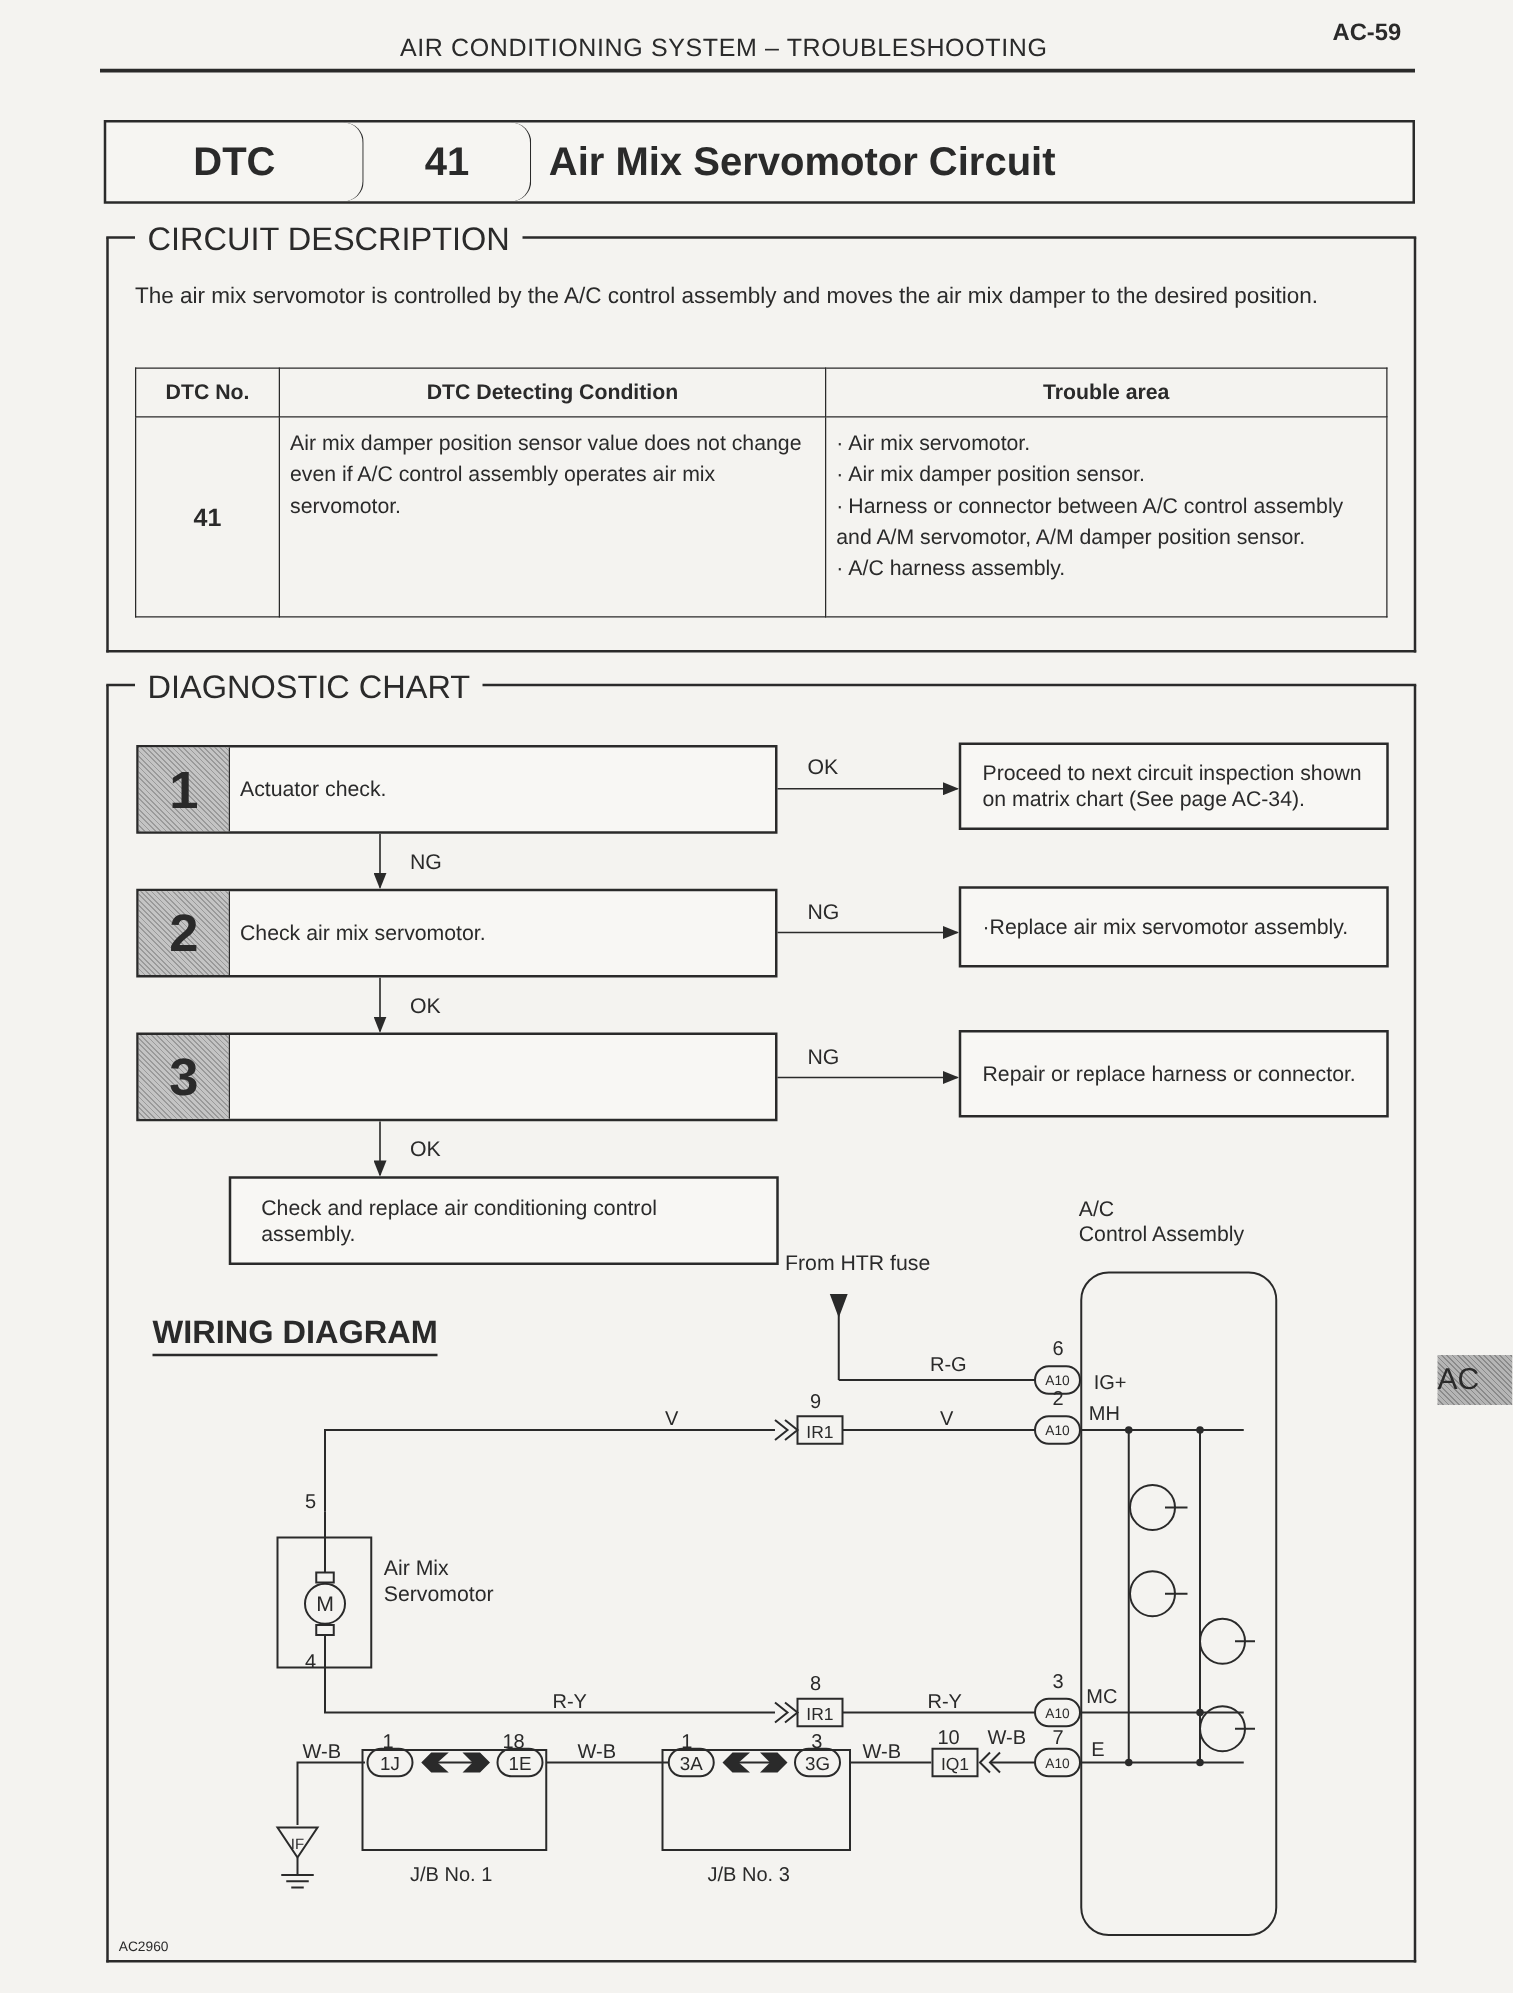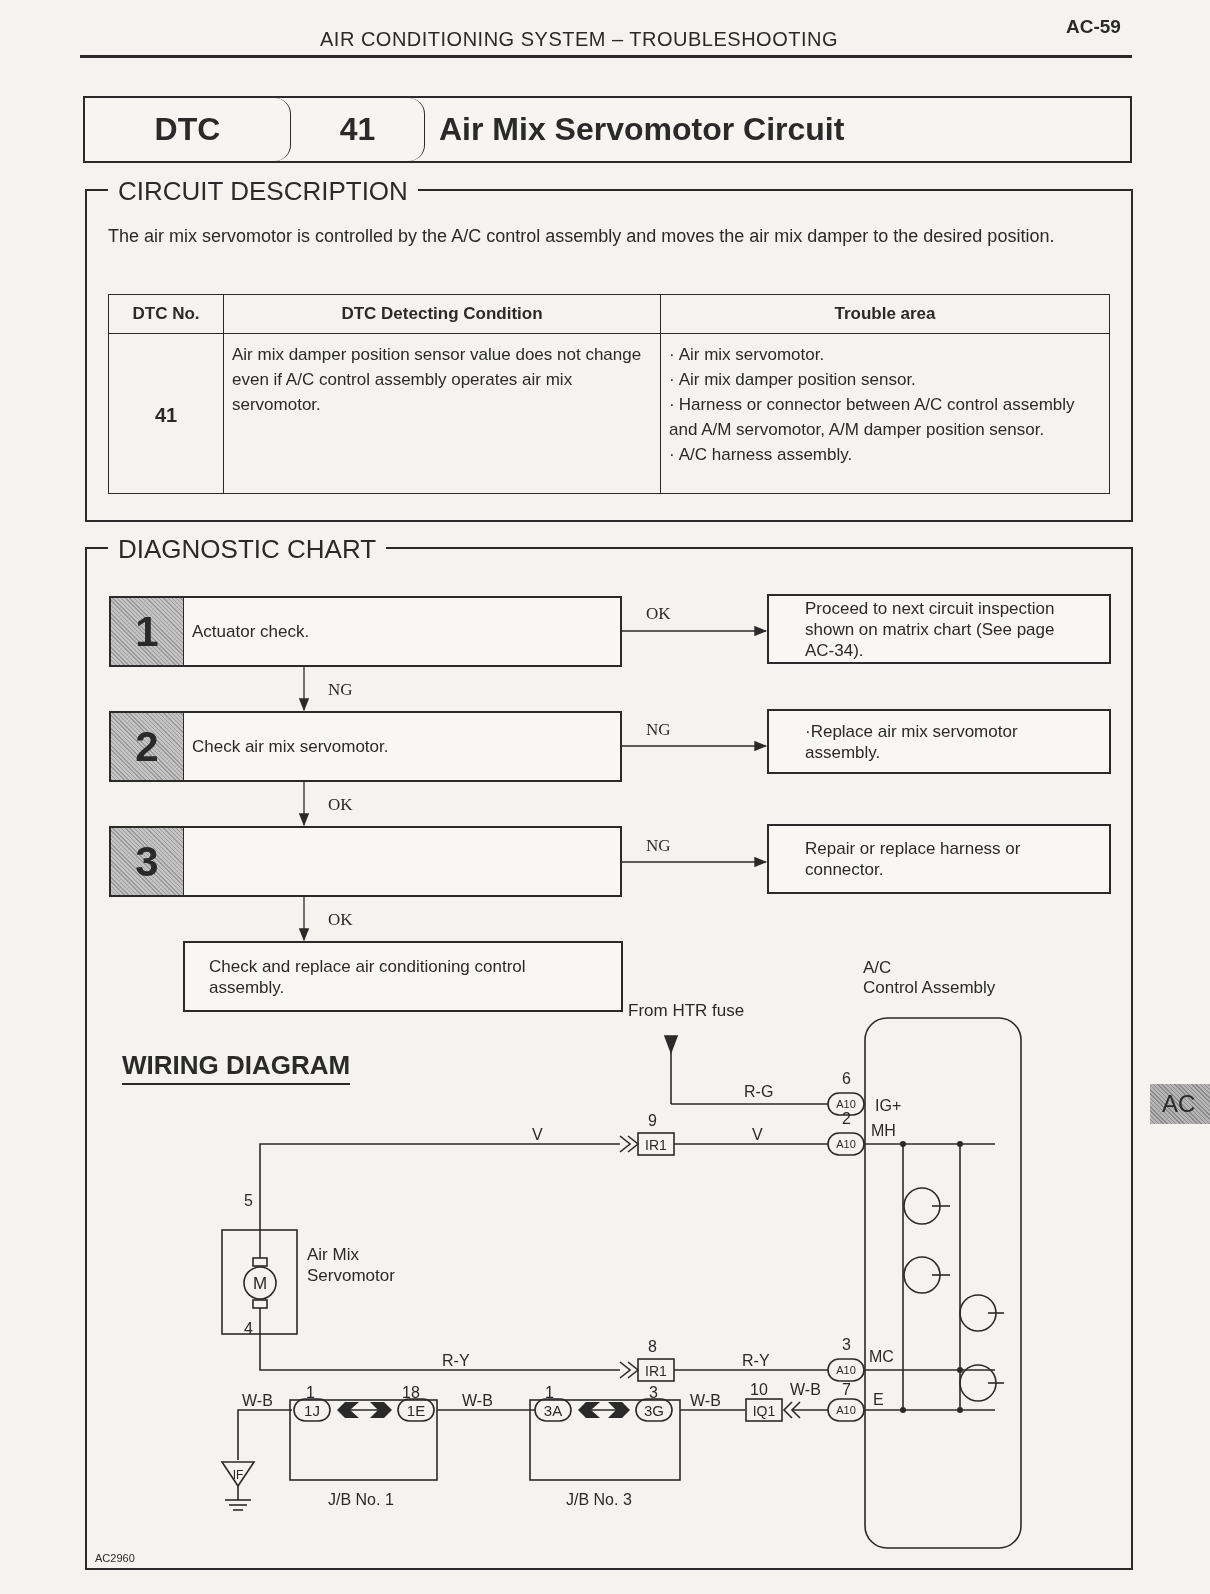--- a/index.html
+++ b/index.html
@@ -31,26 +31,26 @@
   table.dtc-table th { height: 36px; font-weight: bold; vertical-align: middle; }
   table.dtc-table td { line-height: 25px; padding: 8px 8px 4px 8px; }
   .dtc-num { font-weight: bold; font-size: 20px; vertical-align: middle !important; text-align: center; }
   .trouble-list { list-style: none; margin: 0; padding: 0; }
   .trouble-list li::before { content: "·"; margin-right: 4px; }
 
   .step { border: 2px solid #2a2a2a; box-sizing: border-box; display: flex; background: #f8f7f4; }
   .step-num { width: 72px; display: flex; align-items: center; justify-content: center; font-weight: bold; font-size: 42px; color: #2a2a2a;
     background: repeating-linear-gradient(45deg, #9a9a9a 0 1px, #c4c4c4 1px 3px); border-right: 1px solid #2a2a2a; }
   .step-text { padding: 0 0 0 8px; display: flex; align-items: center; font-size: 17px; line-height: 21px; }
-  .result-box { border: 2px solid #2a2a2a; box-sizing: border-box; font-size: 17px; line-height: 21px; padding: 4px 36px; display: flex; align-items: center; background: #f8f7f4; }
-  .flow-label { font-size: 17px; font-family: Liberation Serif, serif; }
+  .result-box { border: 2px solid #2a2a2a; box-sizing: border-box; font-size: 17px; line-height: 21px; padding: 4px 17px; display: flex; align-items: center; background: #f8f7f4; }
+  .flow-label { font-size: 17px; }
 
   .wd-title { left: 122px; top: 1050px; font-size: 26px; font-weight: bold; border-bottom: 2px solid #2a2a2a; padding-bottom: 2px; }
   .fig-code { left: 95px; top: 1552px; font-size: 11px; }
-  .side-tab { left: 1150px; top: 1084px; width: 60px; height: 40px; background: repeating-linear-gradient(45deg, #8a8a8a 0 1px, #b5b5b5 1px 3px); font-size: 24px; padding-left: 12px; box-sizing: border-box; line-height: 40px; }
+  .side-tab { left: 1150px; top: 1084px; width: 60px; height: 40px; background: repeating-linear-gradient(45deg, #8a8a8a 0 1px, #b5b5b5 1px 3px); font-size: 24px; box-sizing: border-box; line-height: 40px; }
 
   svg text { font-family: "Liberation Sans", sans-serif; fill: #2a2a2a; }
 </style>
 </head>
 <body>
 
 <div class="abs hdr-title"><b>AIR CONDITIONING SYSTEM</b><span> – </span><span>TROUBLESHOOTING</span></div>
 <div class="abs hdr-page">AC-59</div>
 <div class="abs hdr-rule"></div>
 

